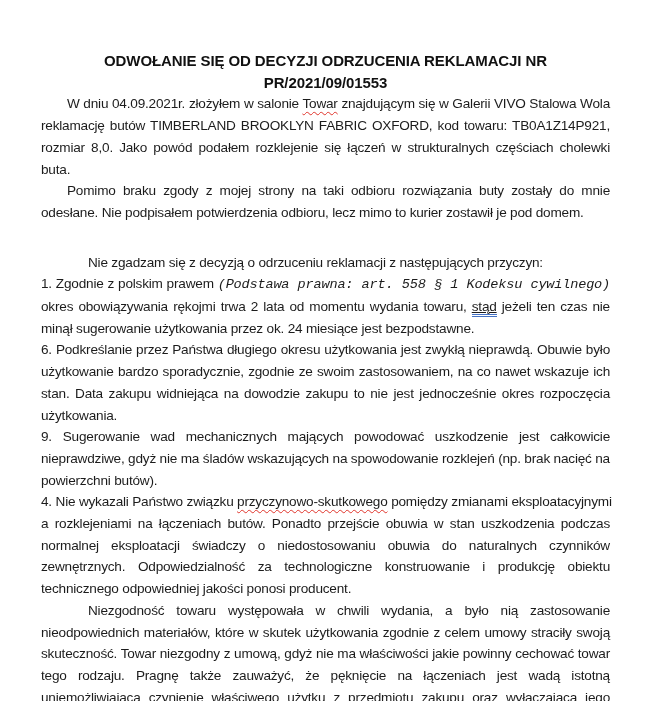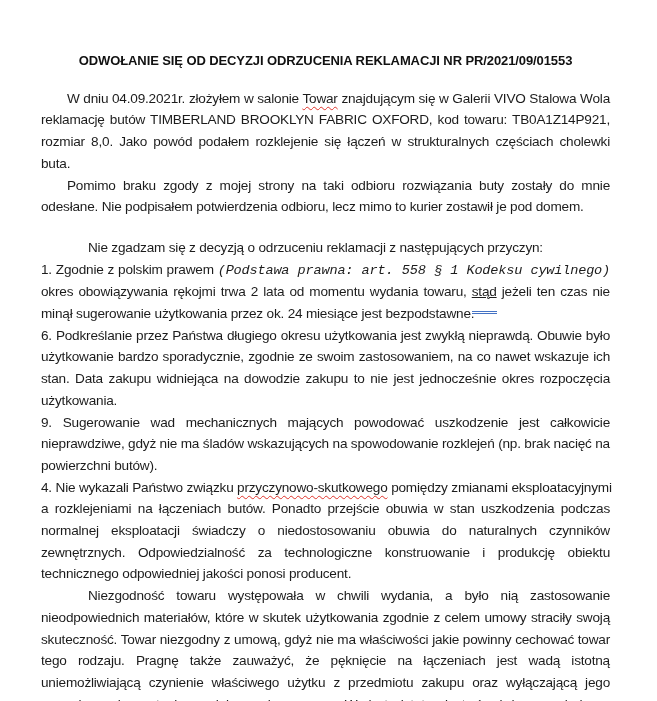--- a/index.html
+++ b/index.html
@@ -15,45 +15,45 @@
     background: #ffffff;
     overflow: hidden;
     font-family: "Liberation Sans", "DejaVu Sans", sans-serif;
     font-size: 13.6px;
     letter-spacing: -0.2px;
     line-height: 21.7px;
     color: #1c1c1c;
     text-align: justify;
   }
   .doc-title {
-    font-size: 13px;
+    font-size: 15px;
     font-weight: bold;
     text-align: center;
     color: #111111;
-    margin: 0 0 16px 0;
+    margin: 0 0 0 0;
     letter-spacing: -0.1px;
   }
   p { margin: 0; }
   .indent-sm { text-indent: 26px; }
   .indent-md { text-indent: 47px; }
-  .gap-above { margin-top: 19px; }
+  .gap-above { margin-top: 28px; }
   .spell-red {
     text-decoration: underline wavy #e0342b;
     text-decoration-thickness: 1px;
     text-underline-offset: 3px;
     text-decoration-skip-ink: none;
   }
   .u-solid {
     text-decoration: underline;
     text-decoration-color: #1c1c1c;
     text-decoration-thickness: 1px;
   }
   .u-blue {
     border-bottom: 3px double #4472c4;
-    padding-bottom: 12px;
+    padding-bottom: 0px;
   }
   .italic { font-style: italic; font-family: Liberation Mono, monospace; }
   .nowrap-line { white-space: nowrap; }
 </style>
 </head>
 <body>
 
 <div class="page">
 
   <h1 class="doc-title">ODWOŁANIE SIĘ OD DECYZJI ODRZUCENIA REKLAMACJI NR PR/2021/09/01553</h1>

